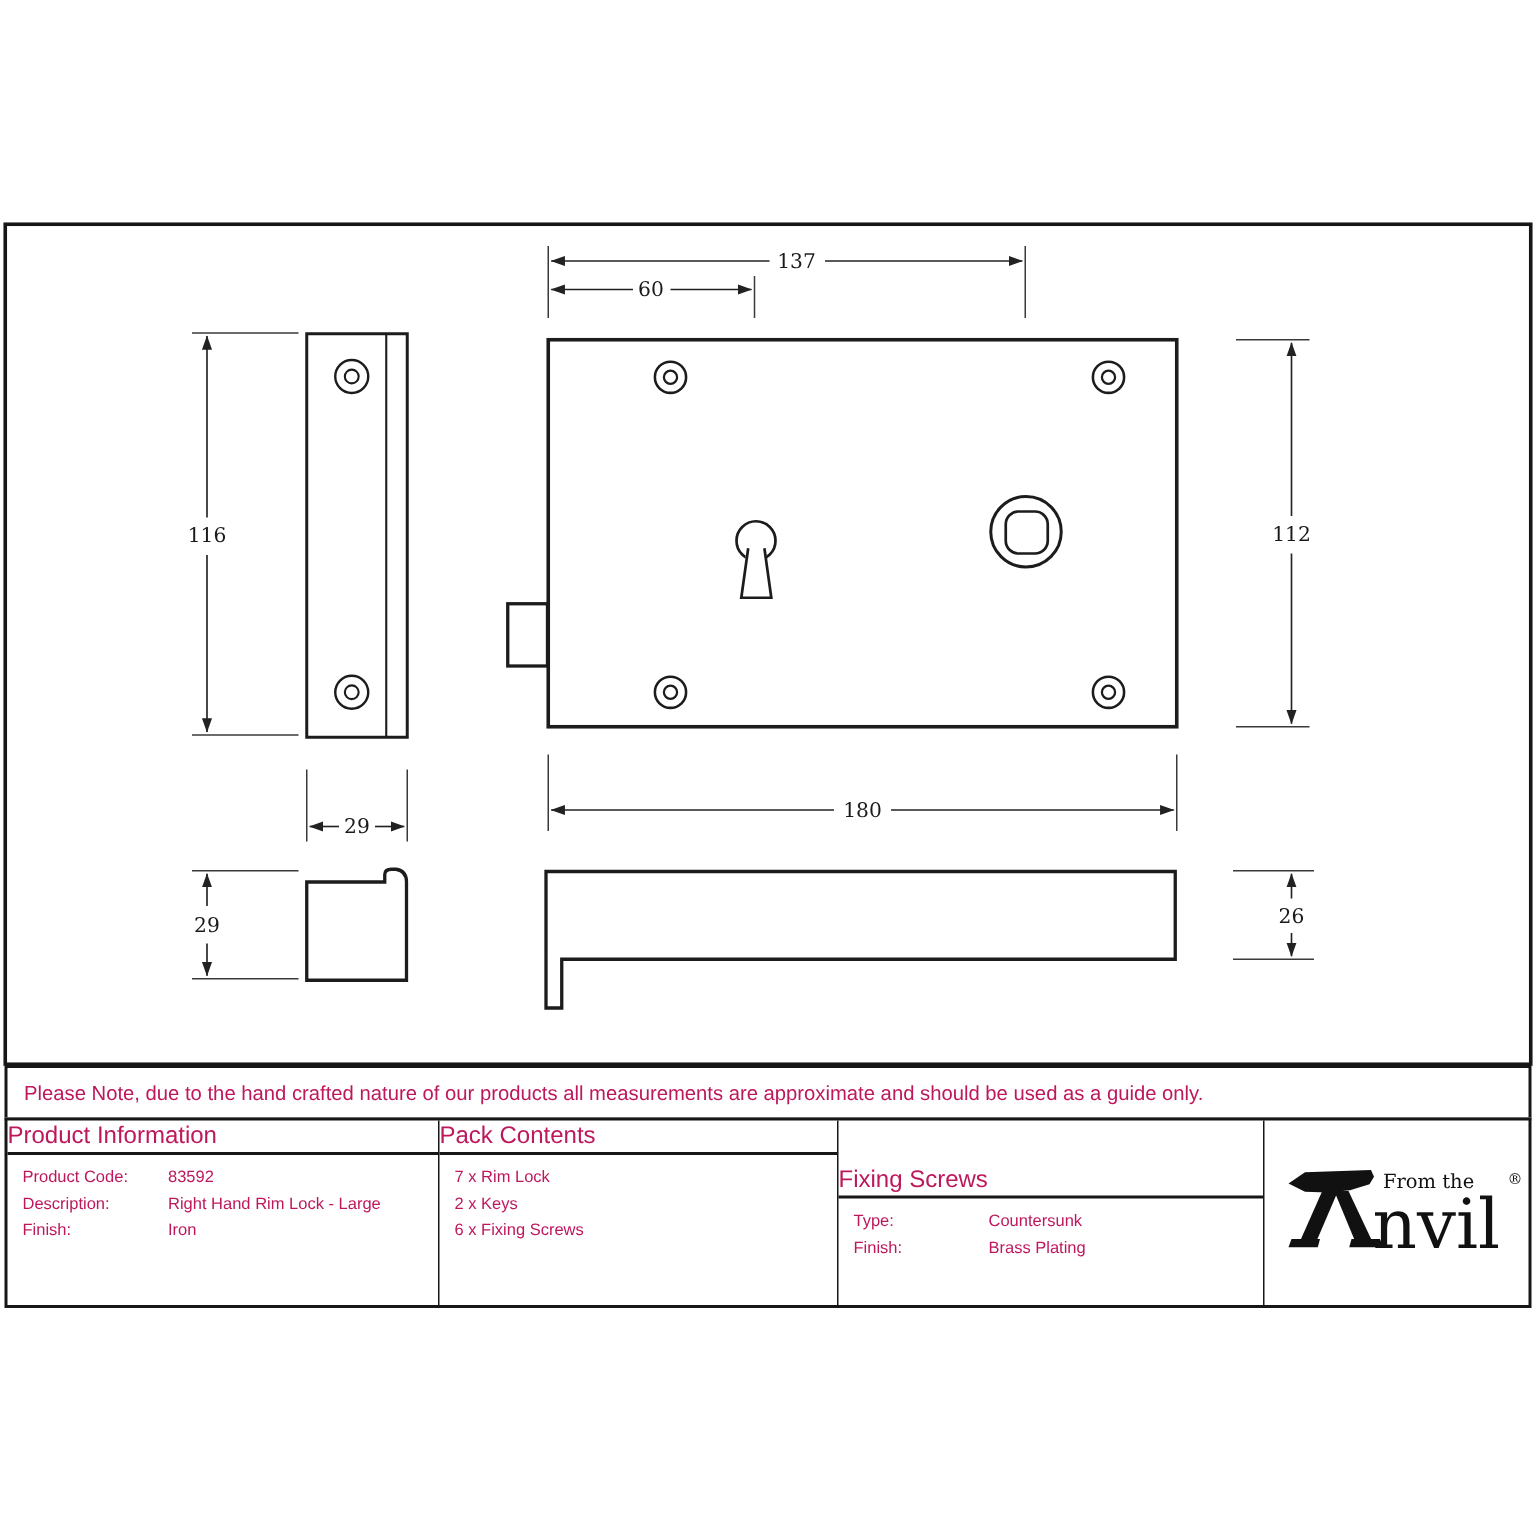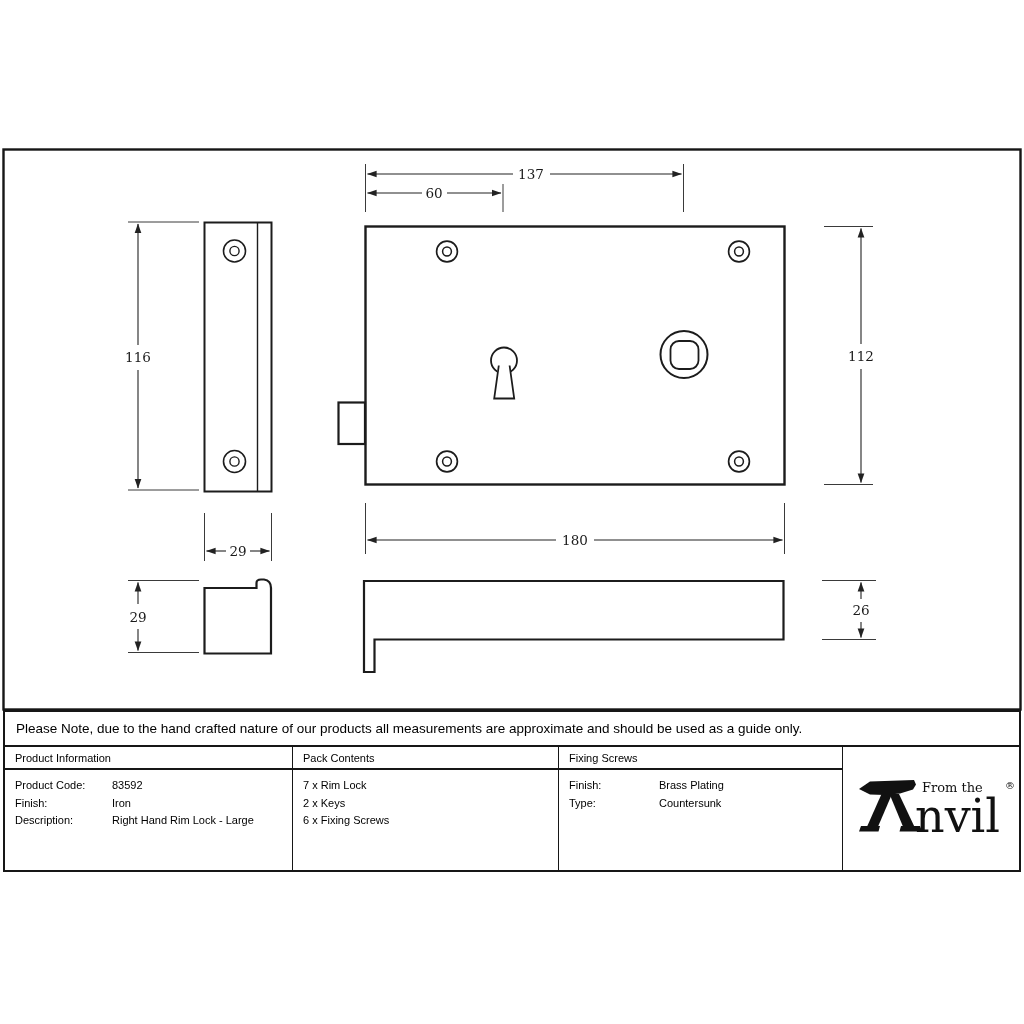--- a/index.html
+++ b/index.html
@@ -1,33 +1,33 @@
 <!DOCTYPE html>
 <html><head>
 <meta charset="utf-8">
 <style>
   html,body{margin:0;padding:0;background:#ffffff;}
   .canvas{position:relative;width:1024px;height:1024px;background:#ffffff;overflow:hidden;
-          font-family:"Liberation Sans",sans-serif;color:#000000;}
+          font-family:"Liberation Sans",sans-serif;color:#be185d;}
   .drawing{position:absolute;left:0;top:0;}
   .dim-text{font-family:"DejaVu Serif",serif;font-size:13.5px;fill:#1a1a1a;}
   
   .note-band{position:absolute;left:3px;top:710px;width:1018px;height:37px;box-sizing:border-box;
              border:2px solid #161616;display:flex;align-items:center;padding-left:11px;
              font-size:13.5px;background:#fff;}
   
   .spec-table{position:absolute;left:3px;top:745px;width:1018px;height:127px;box-sizing:border-box;
               border:2px solid #161616;display:flex;background:#fff;}
   .col{box-sizing:border-box;display:flex;flex-direction:column;}
   .col.c1{width:288px;border-right:1.5px solid #161616;}
   .col.c2{width:266px;border-right:1.5px solid #161616;}
-  .col.c3{width:284px;border-right:1.5px solid #161616;}
+  .col.c3{width:284px;border-right:1.5px solid #161616;justify-content:center;}
   .col.c4{flex:1;align-items:flex-end;justify-content:center;}
   .col-header{height:21px;border-bottom:2px solid #161616;display:flex;align-items:center;
-              padding-left:10px;font-size:11px;flex:0 0 auto;}
+              font-size:16px;flex:0 0 auto;}
   .col-body{padding:7px 4px 0 10px;font-size:11px;line-height:17.5px;}
   .kv .lbl{display:inline-block;width:97px;}
   .kv3 .lbl{display:inline-block;width:90px;}
   .logo-cell{display:flex;align-items:center;justify-content:center;}
 </style>
 </head>
 <body>
 
 <div class="canvas">
 
@@ -146,39 +146,39 @@
   <div class="note-band">
     <span>Please Note, due to the hand crafted nature of our products all measurements are approximate and should be used as a guide only.</span>
   </div>
 
   <div class="spec-table">
 
     <div class="col c1">
       <div class="col-header">Product Information</div>
       <div class="col-body kv">
         <div><span class="lbl">Product Code:</span><span>83592</span></div>
+        <div><span class="lbl">Description:</span><span>Right Hand Rim Lock - Large</span></div>
         <div><span class="lbl">Finish:</span><span>Iron</span></div>
-        <div><span class="lbl">Description:</span><span>Right Hand Rim Lock - Large</span></div>
       </div>
     </div>
 
     <div class="col c2">
       <div class="col-header">Pack Contents</div>
       <div class="col-body">
         <div>7 x Rim Lock</div>
         <div>2 x Keys</div>
         <div>6 x Fixing Screws</div>
       </div>
     </div>
 
     <div class="col c3">
       <div class="col-header">Fixing Screws</div>
       <div class="col-body kv3">
+        <div><span class="lbl">Type:</span><span>Countersunk</span></div>
         <div><span class="lbl">Finish:</span><span>Brass Plating</span></div>
-        <div><span class="lbl">Type:</span><span>Countersunk</span></div>
       </div>
     </div>
 
     <div class="col c4 logo-cell">
       <svg width="162" height="66" viewBox="0 0 162 66">
         <g fill="#111">
           <path d="M2,13 L13,5.5 L57,4 L59,8.5 L56,13.5 L43,17.5 L28,19 L13,18.5 Z"></path>
           <path d="M24.5,18 L35,18 L20,53 L9,53 Z"></path>
           <path d="M32.5,18 L42,18 L58.5,53 L47,53 Z"></path>
           <path d="M4,50 L23,50 L21.5,55.5 L2,55.5 Z"></path>

